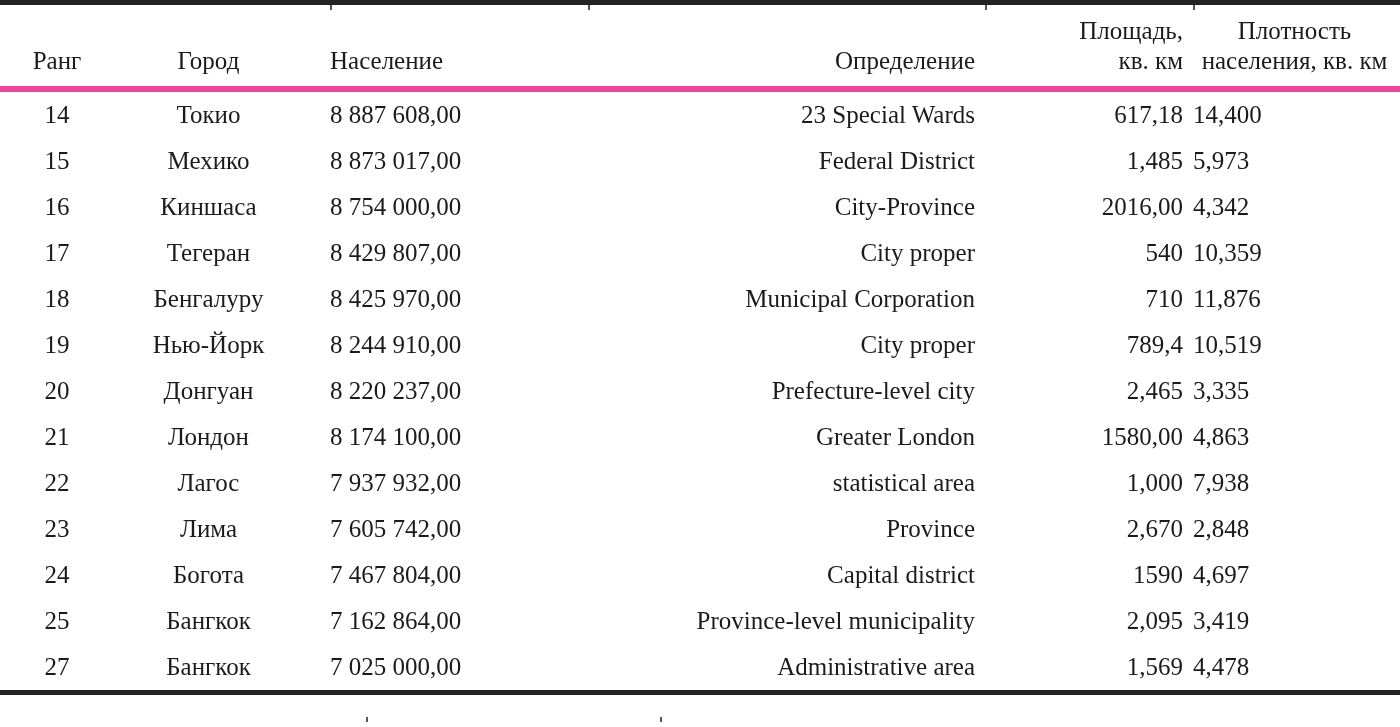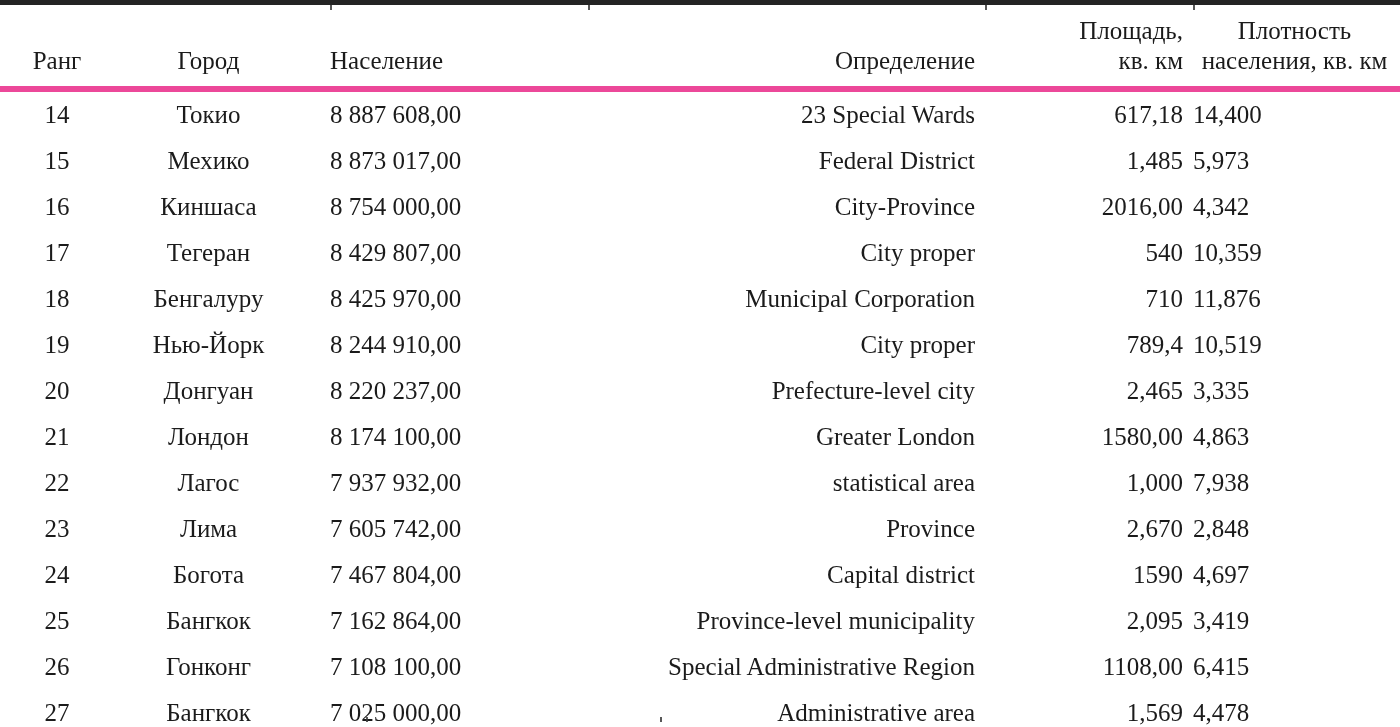--- a/index.html
+++ b/index.html
@@ -172,28 +172,20 @@
         </tr>
         <tr>
           <td class="col-rank">25</td>
           <td class="col-city">Бангкок</td>
           <td class="col-population">7 162 864,00</td>
           <td class="col-definition">Province-level municipality</td>
           <td class="col-area">2,095</td>
           <td class="col-density">3,419</td>
         </tr>
         <tr>
-          <td class="col-rank">26</td>
-          <td class="col-city">Гонконг</td>
-          <td class="col-population">7 108 100,00</td>
-          <td class="col-definition">Special Administrative Region</td>
-          <td class="col-area">1108,00</td>
-          <td class="col-density">6,415</td>
-        </tr>
-        <tr>
           <td class="col-rank">27</td>
           <td class="col-city">Бангкок</td>
           <td class="col-population">7 025 000,00</td>
           <td class="col-definition">Administrative area</td>
           <td class="col-area">1,569</td>
           <td class="col-density">4,478</td>
         </tr>
       </tbody>
   </table>
 

